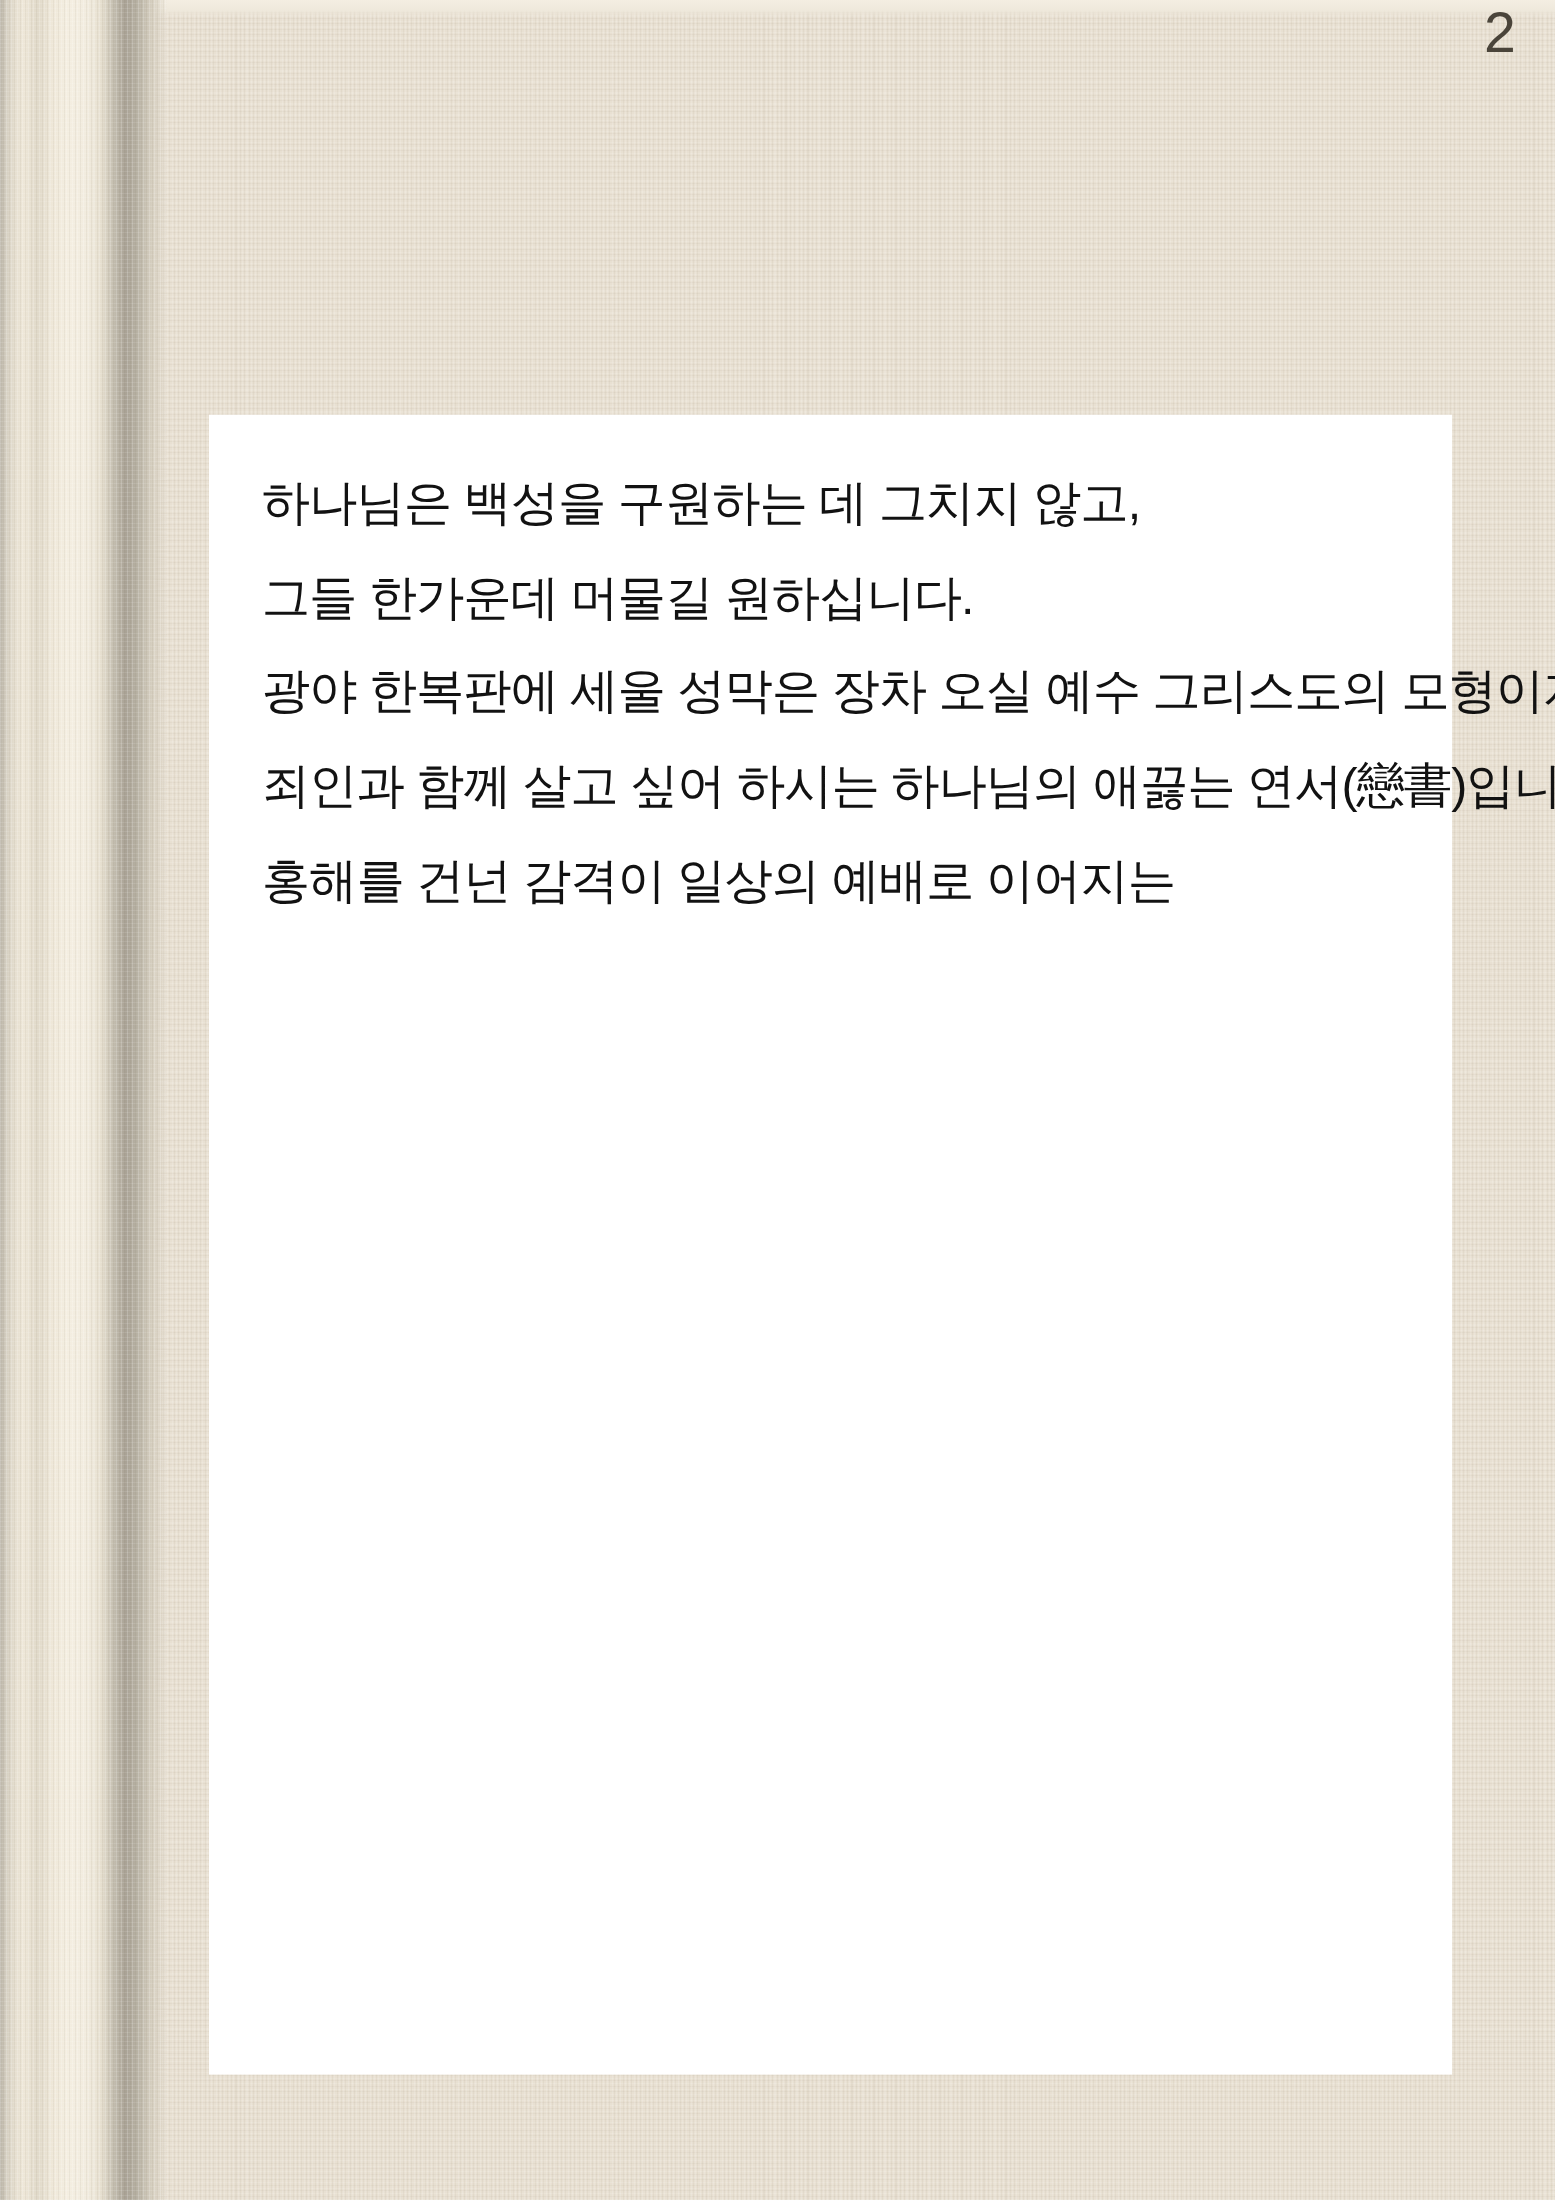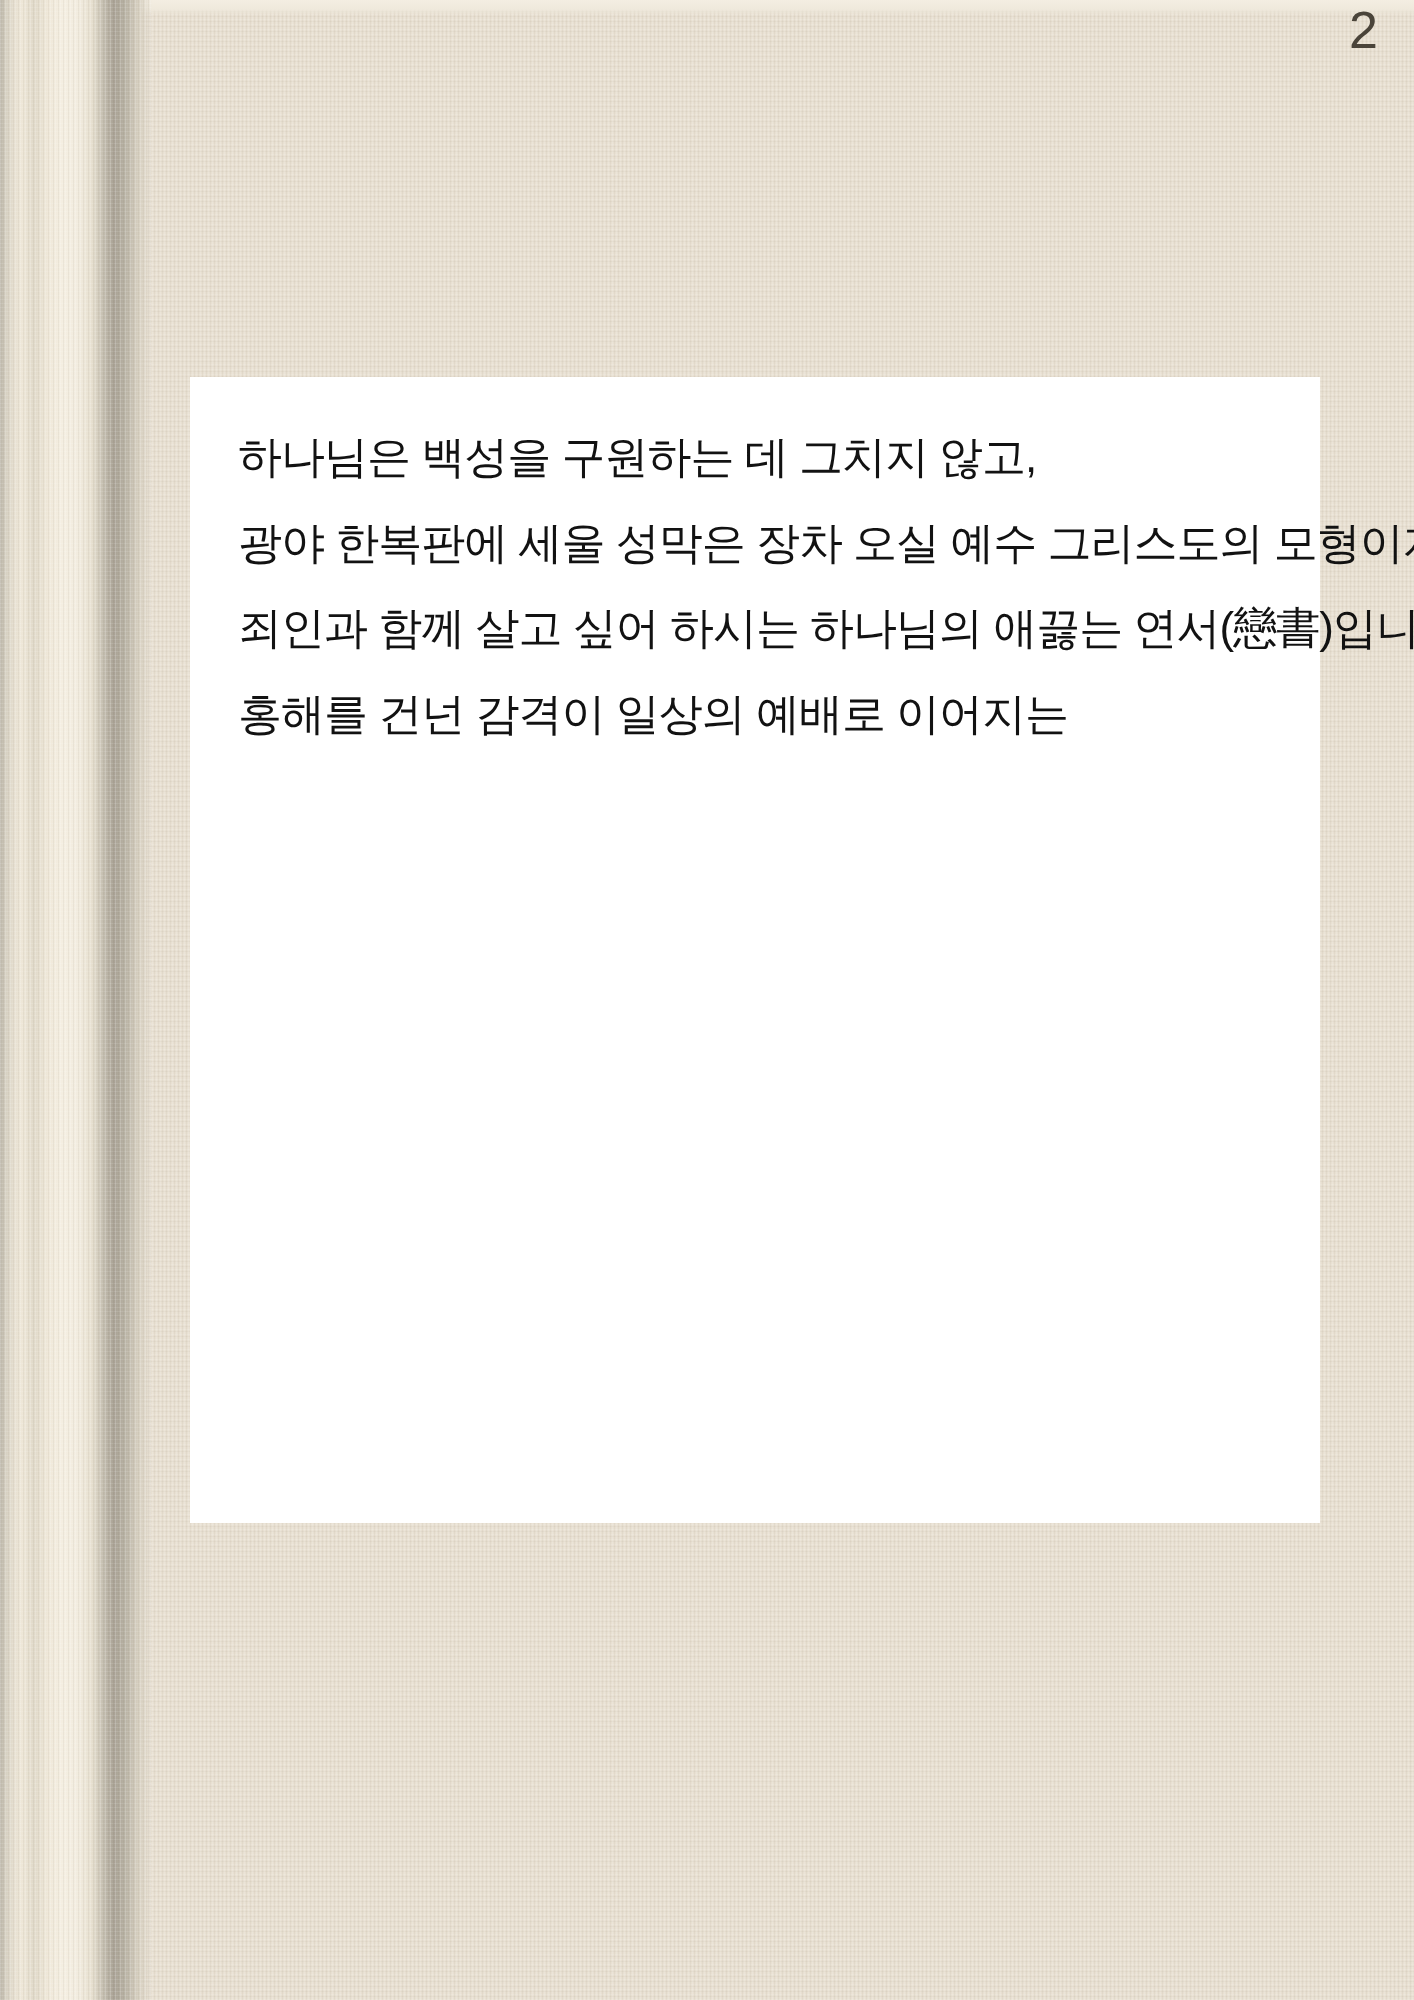--- a/index.html
+++ b/index.html
@@ -81,21 +81,21 @@
     line-height: 1.0;
     font-weight: 500;
     color: #4a443a;
     letter-spacing: 0;
   }
   .content-panel {
     position: absolute;
     left: 190px;
     top: 377px;
     width: 1130px;
-    height: 1146px;
+    height: 1509px;
     background: #ffffff;
   }
   .text-block {
     padding: 38px 46px 0 48px;
   }
   .text-line {
     height: 85.6px;
     display: flex;
     align-items: center;
     font-size: 44px;
@@ -115,19 +115,20 @@
   <div class="top-edge"></div>
 
   <div class="spine"></div>
   <div class="spine-texture"></div>
 
   <div class="page-number">2</div>
 
   <div class="content-panel">
     <div class="text-block">
       <div class="text-line">하나님은 백성을 구원하는 데 그치지 않고,</div>
+      <div class="text-line">그들 한가운데 머물길 원하십니다.</div>
       <div class="text-line">광야 한복판에 세울 성막은 장차 오실 예수 그리스도의 모형이자,</div>
       <div class="text-line">죄인과 함께 살고 싶어 하시는 하나님의 애끓는 연서(戀書)입니다.</div>
       <div class="text-line">홍해를 건넌 감격이 일상의 예배로 이어지는</div>
     </div>
   </div>
 
 </div>
 
 </body></html>

